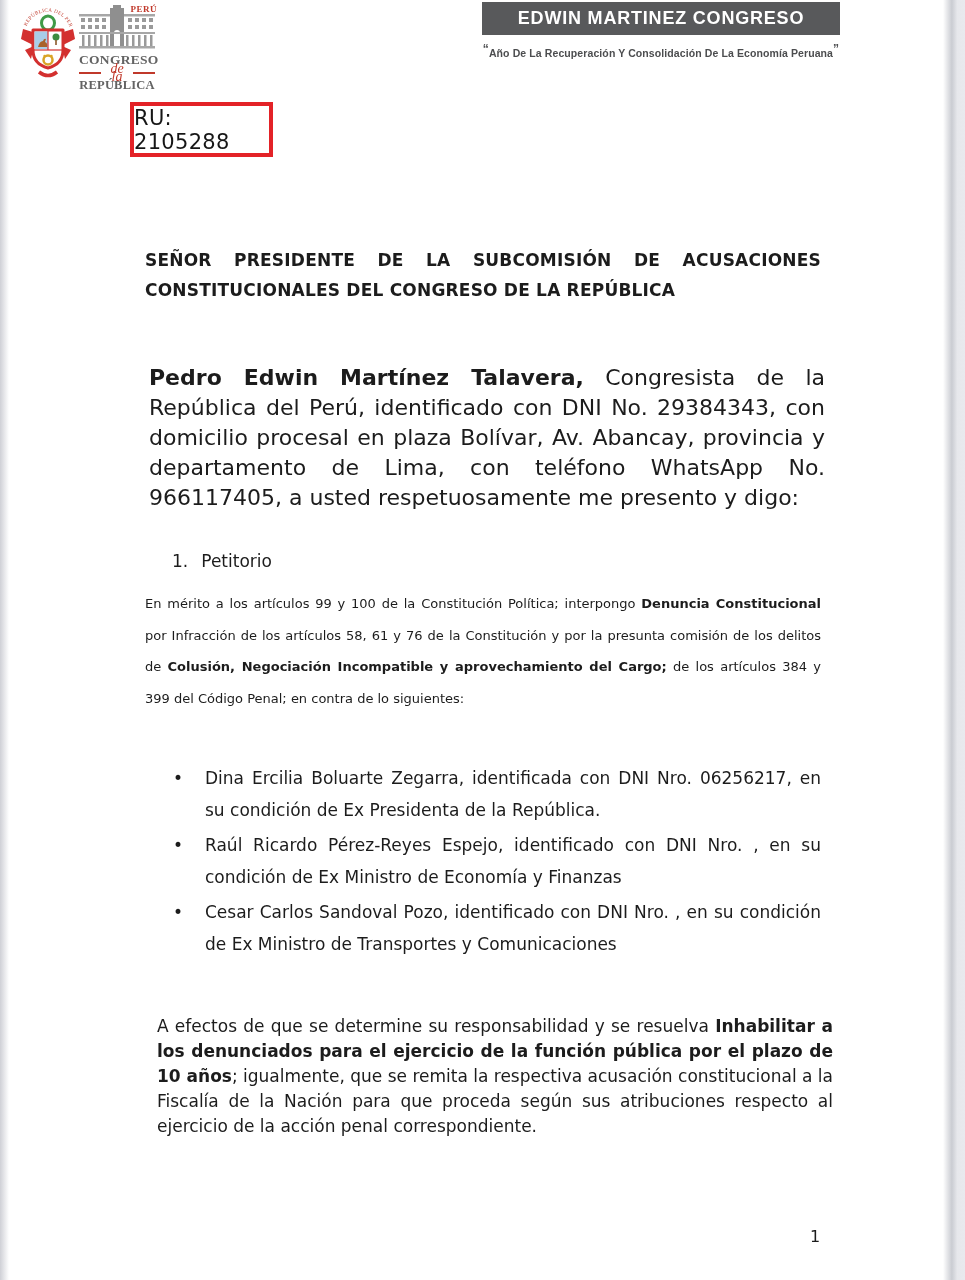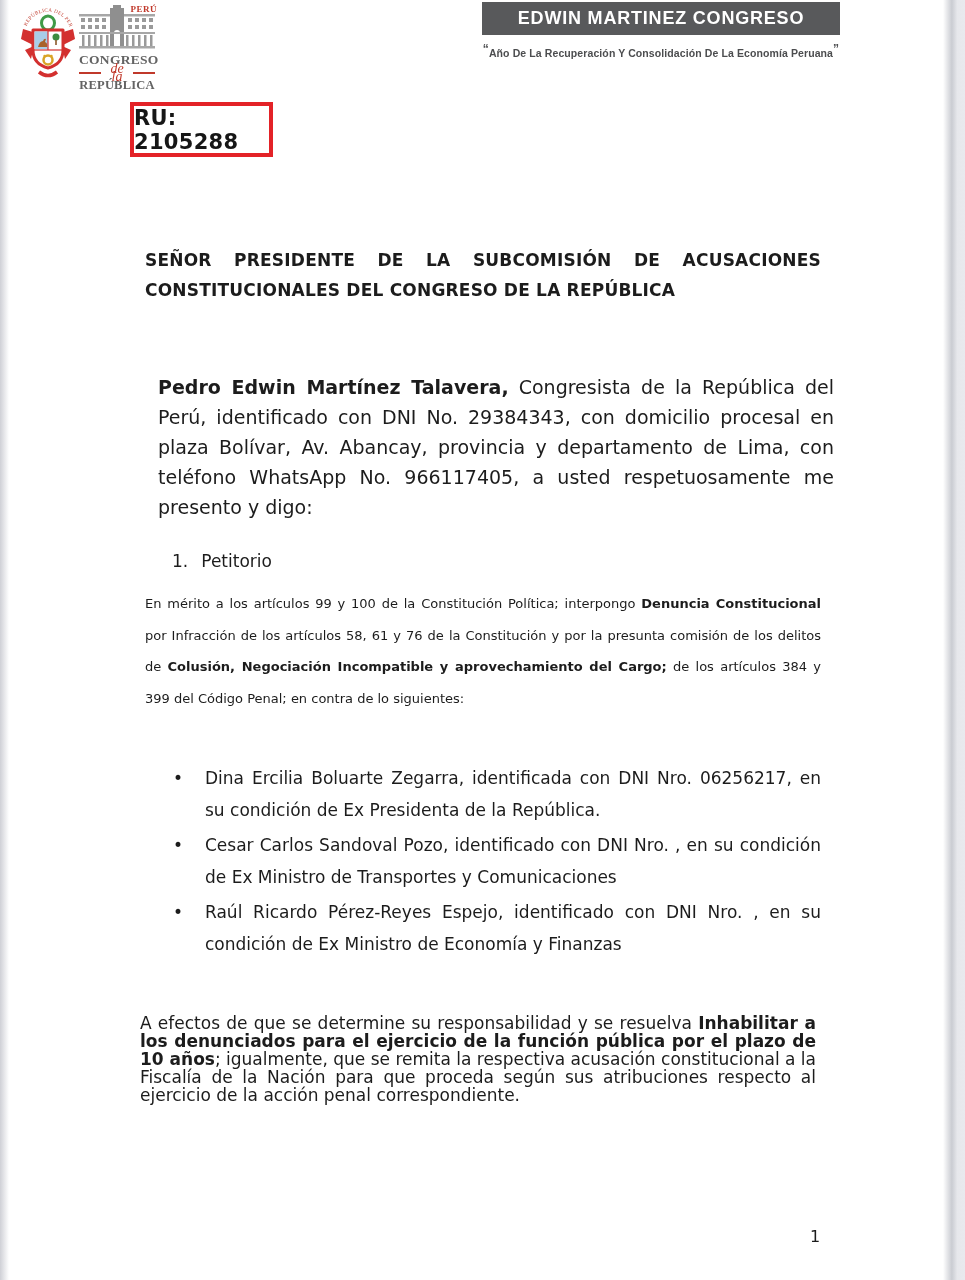--- a/index.html
+++ b/index.html
@@ -67,21 +67,21 @@
     font-weight: bold; font-size: 10.5px; color: #4c4d4f;
     letter-spacing: .1px;
   }
   .motto .q { font-size: 12px; vertical-align: 4px; }
 
   
   .ru-box {
     position: absolute; left: 130px; top: 102px; width: 135px; height: 47px;
     border: 4px solid var(--stamp-border, #e32227);
     display: flex; align-items: center; justify-content: center;
-    font-weight: bold; font-size: 21px; letter-spacing: .3px; color: #161616;
+    font-weight: normal; font-size: 21px; letter-spacing: .3px; color: #161616;
   }
   table.sumilla {
     position: absolute; left: 295px; top: 95px; width: 530px;
     border-collapse: collapse; table-layout: fixed;
   }
   table.sumilla td { border: 2px solid #1f1f1f; vertical-align: top; }
   td.sumilla-label {
     width: 64px; font-weight: bold; font-size: 17px;
     padding: 6px 6px 6px 8px;
   }
@@ -90,43 +90,43 @@
     padding: 3px 13px 6px 13px;
   }
 
   
   .addressee {
     position: absolute; left: 145px; top: 245px; width: 676px;
     font-weight: bold; font-size: 17px; line-height: 30px;
     text-align: justify; letter-spacing: .2px;
   }
   p.intro {
-    position: absolute; left: 145px; top: 359px; width: 676px; margin: 13px;
-    font-size: 19px; line-height: 30px; text-align: justify;
+    position: absolute; left: 145px; top: 359px; width: 676px; margin: 4px;
+    font-size: 22px; line-height: 30px; text-align: justify;
   }
   .sec-heading {
     position: absolute; left: 145px; top: 546px;
     font-weight: normal; font-size: 17px; line-height: 30px;
   }
   .sec-heading .num { margin-left: 27px; }
   .sec-heading .lbl { margin-left: 13px; }
   p.petitorio-p {
     position: absolute; left: 145px; top: 588px; width: 676px; margin: 0;
     font-size: 13px; line-height: 31.5px; text-align: justify;
   }
   ul.accused {
     position: absolute; left: 145px; top: 762px; width: 676px;
     margin: 0; padding: 0; list-style: none;
     font-size: 17px; line-height: 32px;
   }
   ul.accused li { position: relative; padding-left: 60px; text-align: justify; margin-bottom: 3px; }
   ul.accused li::before { content: "•"; position: absolute; left: 28px; top: 0; }
   p.closing {
-    position: absolute; left: 140px; top: 1014px; width: 676px; margin: 0;
-    font-size: 17px; line-height: 18px; text-align: justify;
+    position: absolute; left: 157px; top: 1014px; width: 676px; margin: 0;
+    font-size: 17px; line-height: 25px; text-align: justify;
   }
   .b { font-weight: bold; }
   .pagenum { position: absolute; left: 810px; top: 1227px; font-size: 16px; }
 </style>
 </head>
 <body>
 
 <div class="page">
 
   <div class="edge-left"></div>
@@ -219,21 +219,21 @@
   <div class="addressee">SEÑOR PRESIDENTE DE LA SUBCOMISIÓN DE ACUSACIONES CONSTITUCIONALES DEL CONGRESO DE LA REPÚBLICA</div>
 
   <p class="intro"><span class="b">Pedro Edwin Martínez Talavera,</span><span> Congresista de la República del Perú, identificado con DNI No. 29384343, con domicilio procesal en plaza Bolívar, Av. Abancay, provincia y departamento de Lima, con teléfono WhatsApp No. 966117405, a usted respetuosamente me presento y digo:</span></p>
 
   <div class="sec-heading"><span class="num">1.</span><span class="lbl">Petitorio</span></div>
 
   <p class="petitorio-p"><span>En mérito a los artículos 99 y 100 de la Constitución Política; interpongo </span><span class="b">Denuncia Constitucional</span><span> por Infracción de los artículos 58, 61 y 76 de la Constitución y por la presunta comisión de los delitos de </span><span class="b">Colusión, Negociación Incompatible y aprovechamiento del Cargo;</span><span> de los artículos 384 y 399 del Código Penal; en contra de lo siguientes:</span></p>
 
   <ul class="accused">
     <li>Dina Ercilia Boluarte Zegarra, identificada con DNI Nro. 06256217, en su condición de Ex Presidenta de la República.</li>
+    <li>Raúl Ricardo Pérez-Reyes Espejo, identificado con DNI Nro. , en su condición de Ex Ministro de Economía y Finanzas</li>
     <li>Cesar Carlos Sandoval Pozo, identificado con DNI Nro. , en su condición de Ex Ministro de Transportes y Comunicaciones</li>
-    <li>Raúl Ricardo Pérez-Reyes Espejo, identificado con DNI Nro. , en su condición de Ex Ministro de Economía y Finanzas</li>
   </ul>
 
   <p class="closing"><span>A efectos de que se determine su responsabilidad y se resuelva </span><span class="b">Inhabilitar a los denunciados para el ejercicio de la función pública por el plazo de 10 años</span><span>; igualmente, que se remita la respectiva acusación constitucional a la Fiscalía de la Nación para que proceda según sus atribuciones respecto al ejercicio de la acción penal correspondiente.</span></p>
 
   <div class="pagenum">1</div>
 
 </div>
 
 </body></html>

